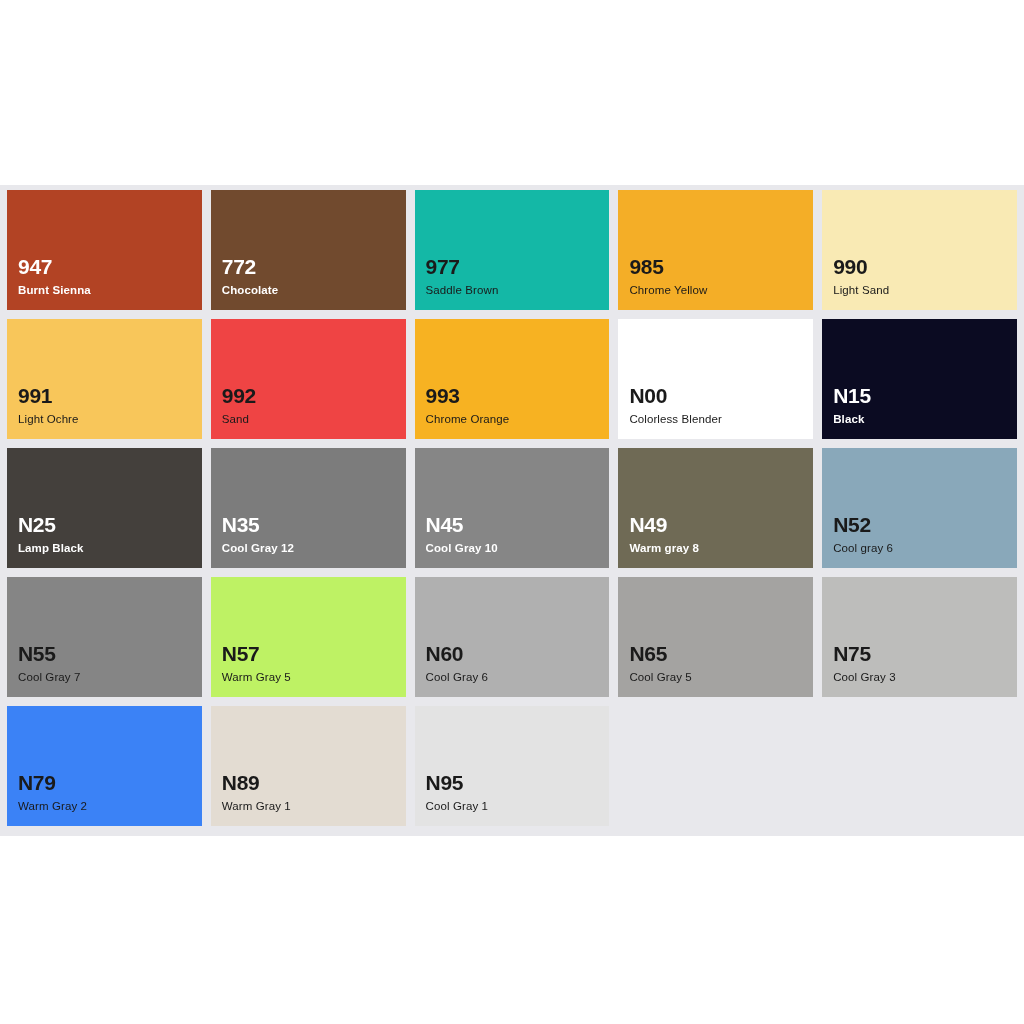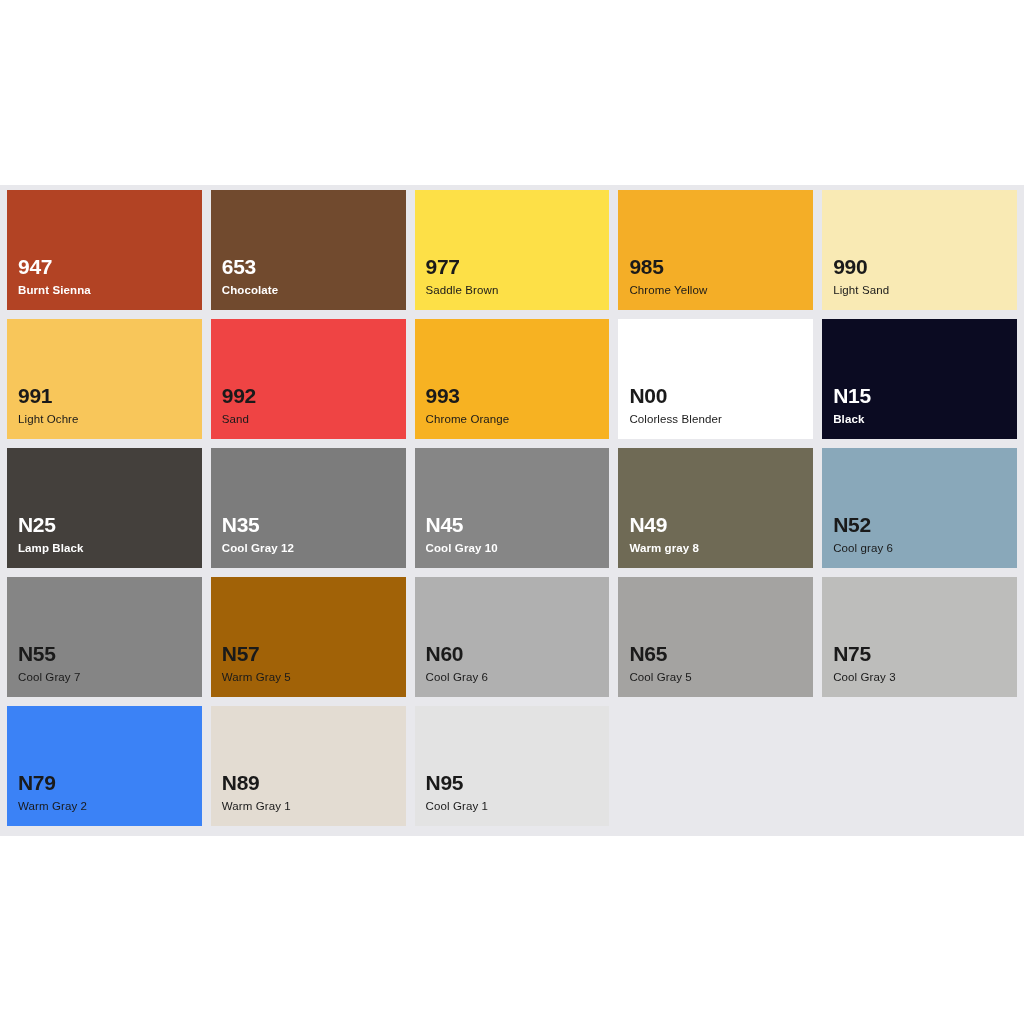--- a/index.html
+++ b/index.html
@@ -109,25 +109,25 @@
   <div id="palette-board" style="background: rgb(232, 232, 236);">
     <div id="swatch-grid" style="grid-template-columns: repeat(5, 1fr); grid-template-rows: repeat(5, 1fr); gap: 9px;">
         <div class="swatch text-light" title="947 Burnt Sienna" style="background: rgb(178, 67, 36);">
           <div class="swatch-labels">
             <span class="swatch-code">947</span>
             <span class="swatch-name">Burnt Sienna</span>
           </div>
         </div>
         <div class="swatch text-light" title="969 Chocolate" style="background: rgb(113, 74, 46);">
           <div class="swatch-labels">
-            <span class="swatch-code">653</span>
+            <span class="swatch-code">772</span>
             <span class="swatch-name">Chocolate</span>
           </div>
         </div>
-        <div class="swatch text-dark" title="977 Saddle Brown" style="background: #fde047;">
+        <div class="swatch text-dark" title="977 Saddle Brown" style="background: #14b8a6;">
           <div class="swatch-labels">
             <span class="swatch-code">977</span>
             <span class="swatch-name">Saddle Brown</span>
           </div>
         </div>
         <div class="swatch text-dark" title="985 Chrome Yellow" style="background: rgb(244, 174, 39);">
           <div class="swatch-labels">
             <span class="swatch-code">985</span>
             <span class="swatch-name">Chrome Yellow</span>
           </div>
@@ -197,21 +197,21 @@
             <span class="swatch-code">N52</span>
             <span class="swatch-name">Cool gray 6</span>
           </div>
         </div>
         <div class="swatch text-dark" title="N55 Cool Gray 7" style="background: rgb(133, 133, 133);">
           <div class="swatch-labels">
             <span class="swatch-code">N55</span>
             <span class="swatch-name">Cool Gray 7</span>
           </div>
         </div>
-        <div class="swatch text-dark" title="N57 Warm Gray 5" style="background: #a16207;">
+        <div class="swatch text-dark" title="N57 Warm Gray 5" style="background: #bef264;">
           <div class="swatch-labels">
             <span class="swatch-code">N57</span>
             <span class="swatch-name">Warm Gray 5</span>
           </div>
         </div>
         <div class="swatch text-dark" title="N60 Cool Gray 6" style="background: rgb(176, 176, 176);">
           <div class="swatch-labels">
             <span class="swatch-code">N60</span>
             <span class="swatch-name">Cool Gray 6</span>
           </div>

